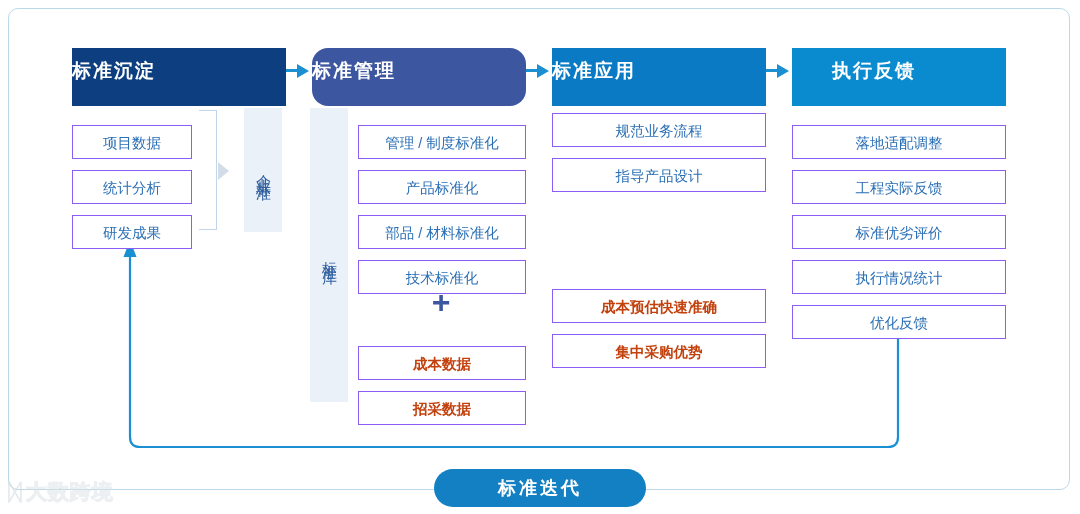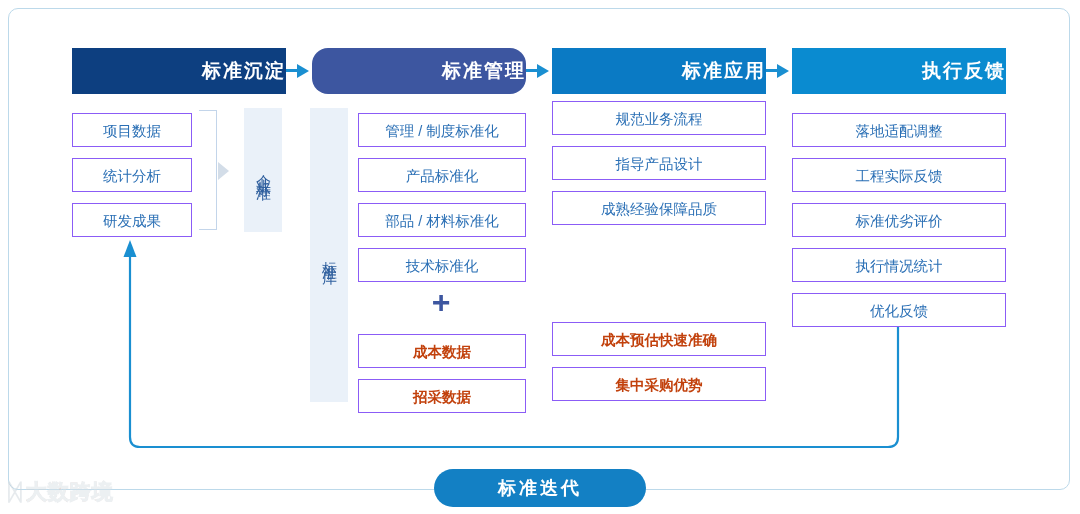--- a/index.html
+++ b/index.html
@@ -28,23 +28,23 @@
     border-radius: 10px;
     box-sizing: border-box;
     background: #ffffff;
   }
   .col {
     position: absolute;
     top: 48px;
     width: 214px;
   }
   .hdr {
-    height: 46px;
+    height: 58px;
     line-height: 46px;
-    text-align: right;
+    text-align: left;
     color: #ffffff;
     font-size: 19px;
     font-weight: 700;
     letter-spacing: 2px;
     box-sizing: border-box;
   }
   .cell {
     height: 34px;
     line-height: 34px;
     text-align: center;
@@ -253,21 +253,20 @@
     <span>标准库</span>
   </div>
 
   <div id="plus">+</div>
 
   <div class="col" id="col3" style="left:552px">
     <div class="hdr" id="hdr3" style="background: rgb(10, 122, 196);">标准应用</div>
     <div style="margin-top:7px; width:214px;">
       <div class="cell">规范业务流程</div>
       <div class="cell">指导产品设计</div>
-      <div class="cell">成熟经验保障品质</div>
       <div style="height:86px"></div>
       <div class="cell bold">成本预估快速准确</div>
       <div class="cell bold">集中采购优势</div>
     </div>
   </div>
 
   <div class="col" id="col4" style="left:792px">
     <div class="hdr" id="hdr4" style="background: rgb(10, 139, 208); padding-left: 40px;">执行反馈</div>
     <div style="margin-top:19px; width:214px;">
       <div class="cell">落地适配调整</div>

